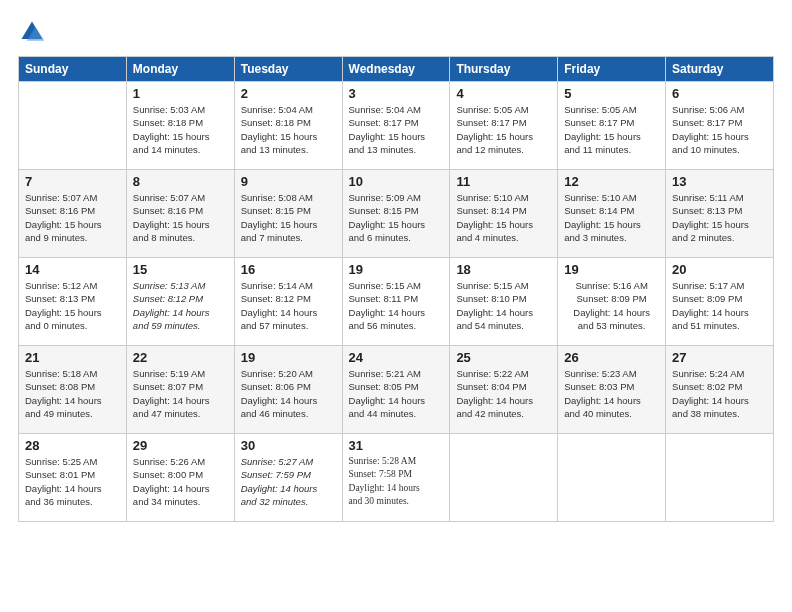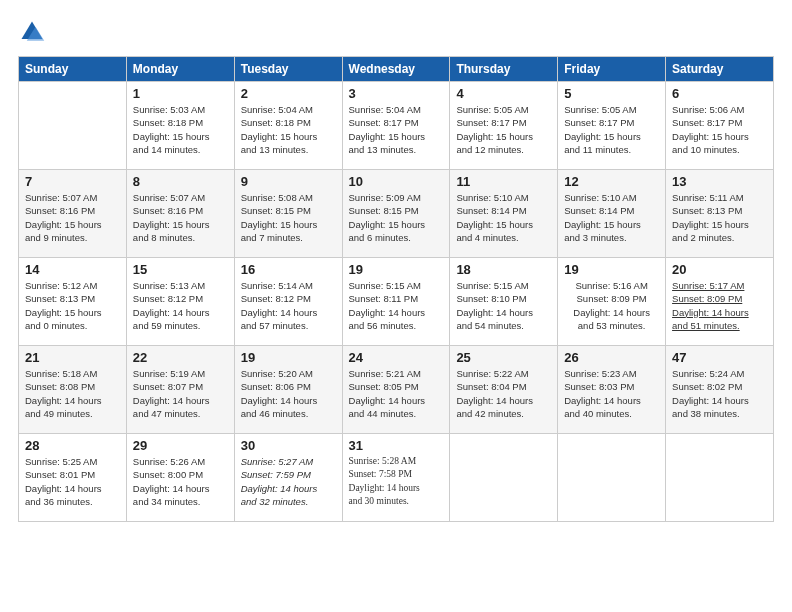--- a/index.html
+++ b/index.html
@@ -239,21 +239,21 @@
         <tr>
           <td>
             <span class="day-num">14</span>
             <div class="day-info" style="white-space: pre-line;">Sunrise: 5:12 AM
 Sunset: 8:13 PM
 Daylight: 15 hours
 and 0 minutes.</div>
           </td>
           <td>
             <span class="day-num">15</span>
-            <div class="day-info" style="white-space: pre-line;">Sunrise: 5:13 AM
+            <div class="day-info" style="white-space: pre-line; font-style: italic;">Sunrise: 5:13 AM
 Sunset: 8:12 PM
 Daylight: 14 hours
 and 59 minutes.</div>
           </td>
           <td>
             <span class="day-num">16</span>
             <div class="day-info" style="white-space: pre-line;">Sunrise: 5:14 AM
 Sunset: 8:12 PM
 Daylight: 14 hours
 and 57 minutes.</div>
@@ -274,21 +274,21 @@
           </td>
           <td>
             <span class="day-num">19</span>
             <div class="day-info" style="white-space: pre-line; text-align: center;">Sunrise: 5:16 AM
 Sunset: 8:09 PM
 Daylight: 14 hours
 and 53 minutes.</div>
           </td>
           <td>
             <span class="day-num">20</span>
-            <div class="day-info" style="white-space: pre-line; text-decoration: underline;">Sunrise: 5:17 AM
+            <div class="day-info" style="white-space: pre-line;">Sunrise: 5:17 AM
 Sunset: 8:09 PM
 Daylight: 14 hours
 and 51 minutes.</div>
           </td>
         </tr>
         <tr>
           <td>
             <span class="day-num">21</span>
             <div class="day-info" style="white-space: pre-line;">Sunrise: 5:18 AM
 Sunset: 8:08 PM
@@ -324,21 +324,21 @@
 and 42 minutes.</div>
           </td>
           <td>
             <span class="day-num">26</span>
             <div class="day-info" style="white-space: pre-line;">Sunrise: 5:23 AM
 Sunset: 8:03 PM
 Daylight: 14 hours
 and 40 minutes.</div>
           </td>
           <td>
-            <span class="day-num">47</span>
+            <span class="day-num">27</span>
             <div class="day-info" style="white-space: pre-line;">Sunrise: 5:24 AM
 Sunset: 8:02 PM
 Daylight: 14 hours
 and 38 minutes.</div>
           </td>
         </tr>
         <tr>
           <td>
             <span class="day-num">28</span>
             <div class="day-info" style="white-space: pre-line;">Sunrise: 5:25 AM

